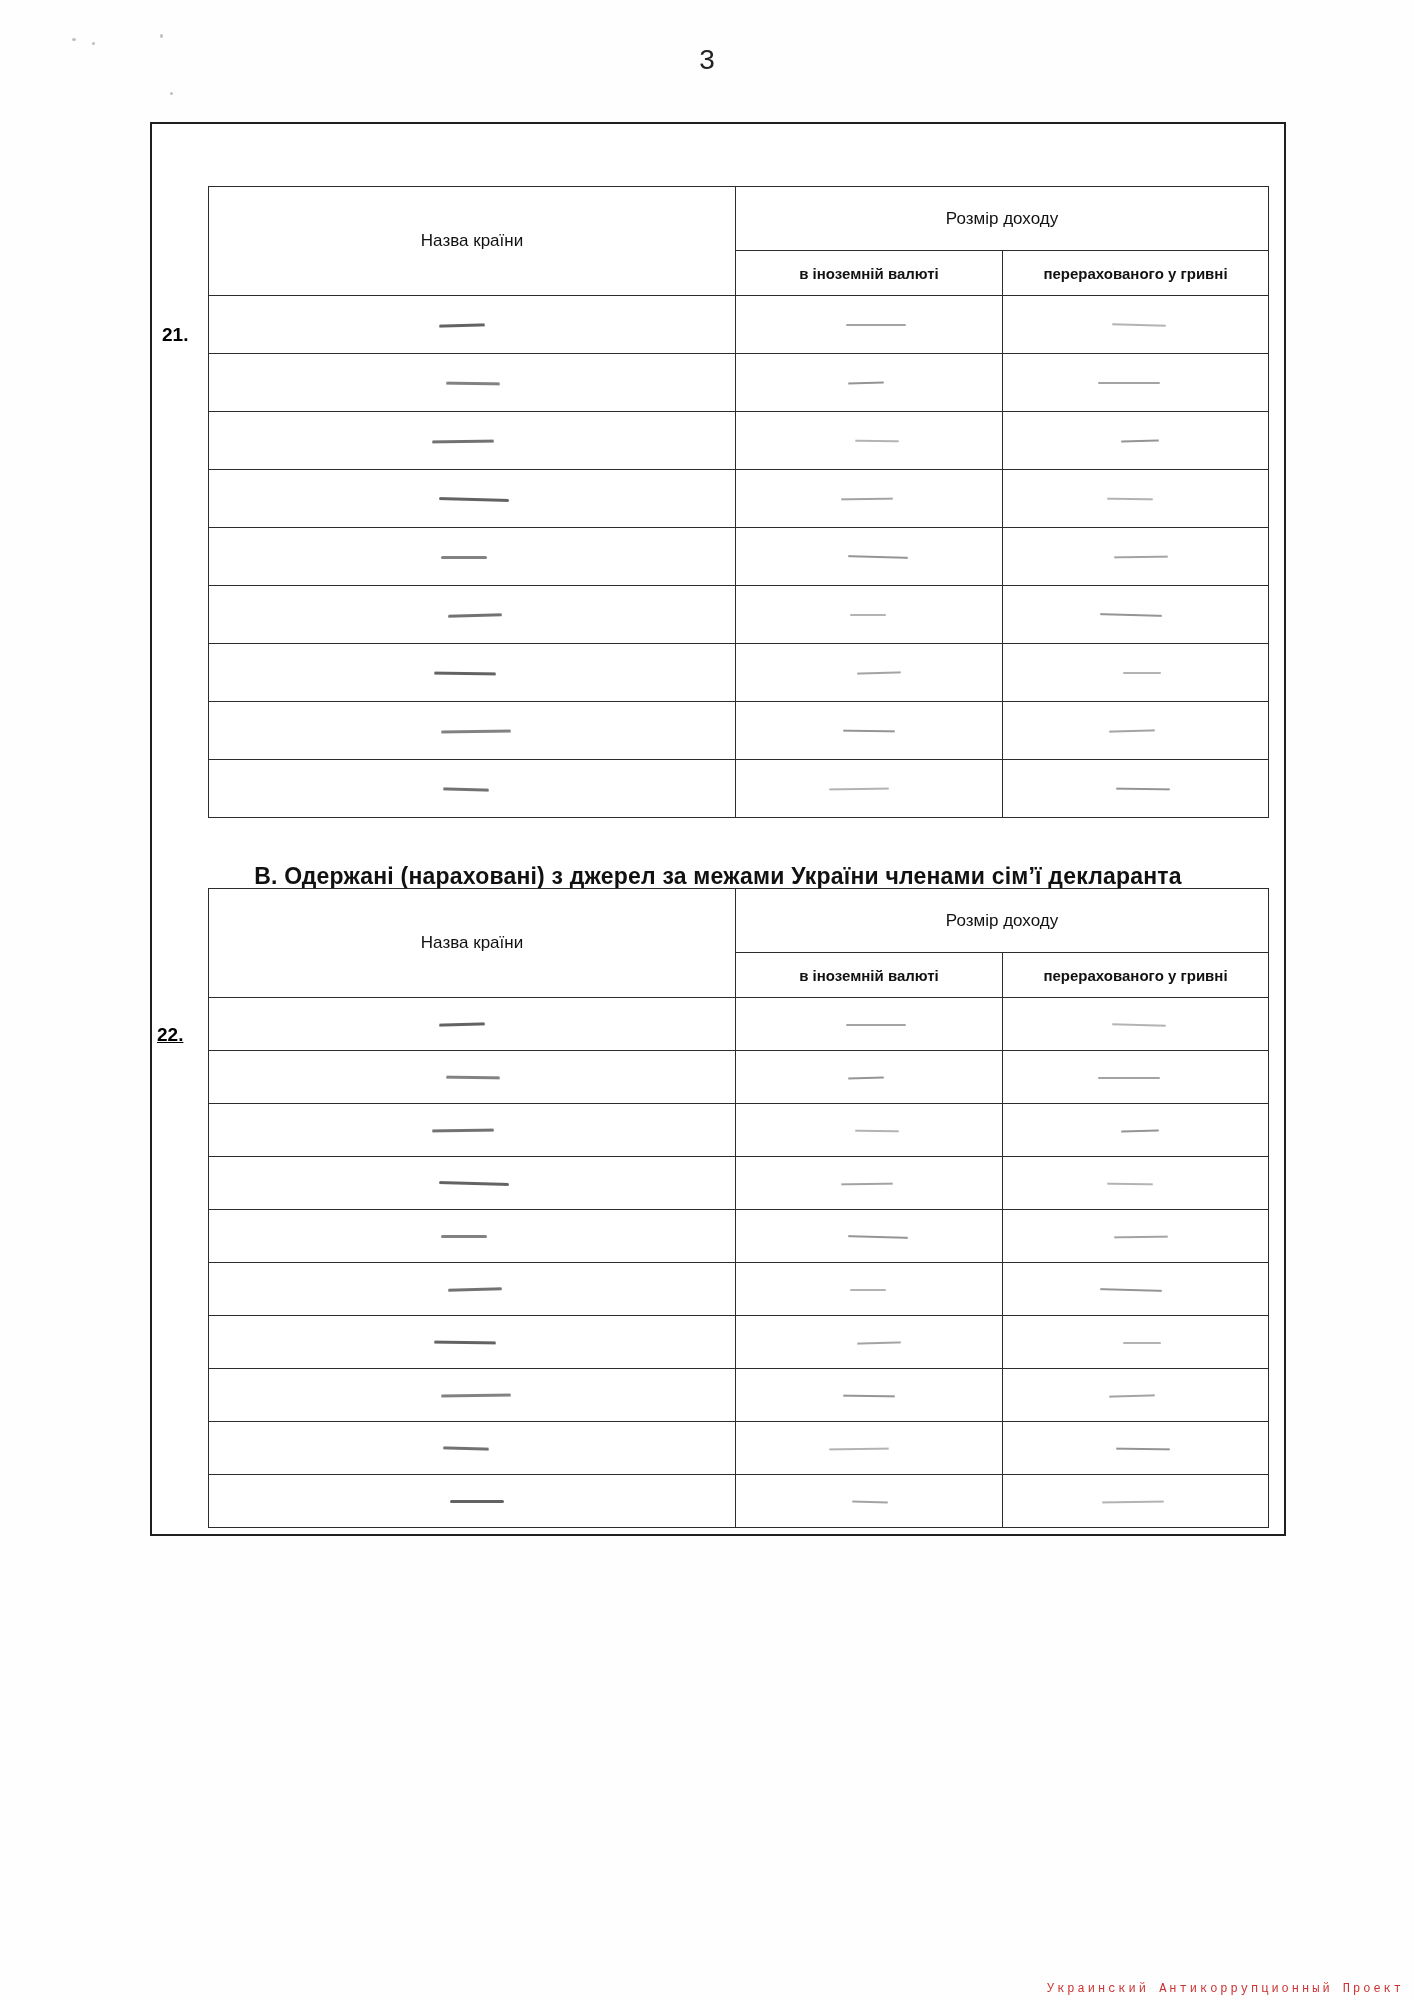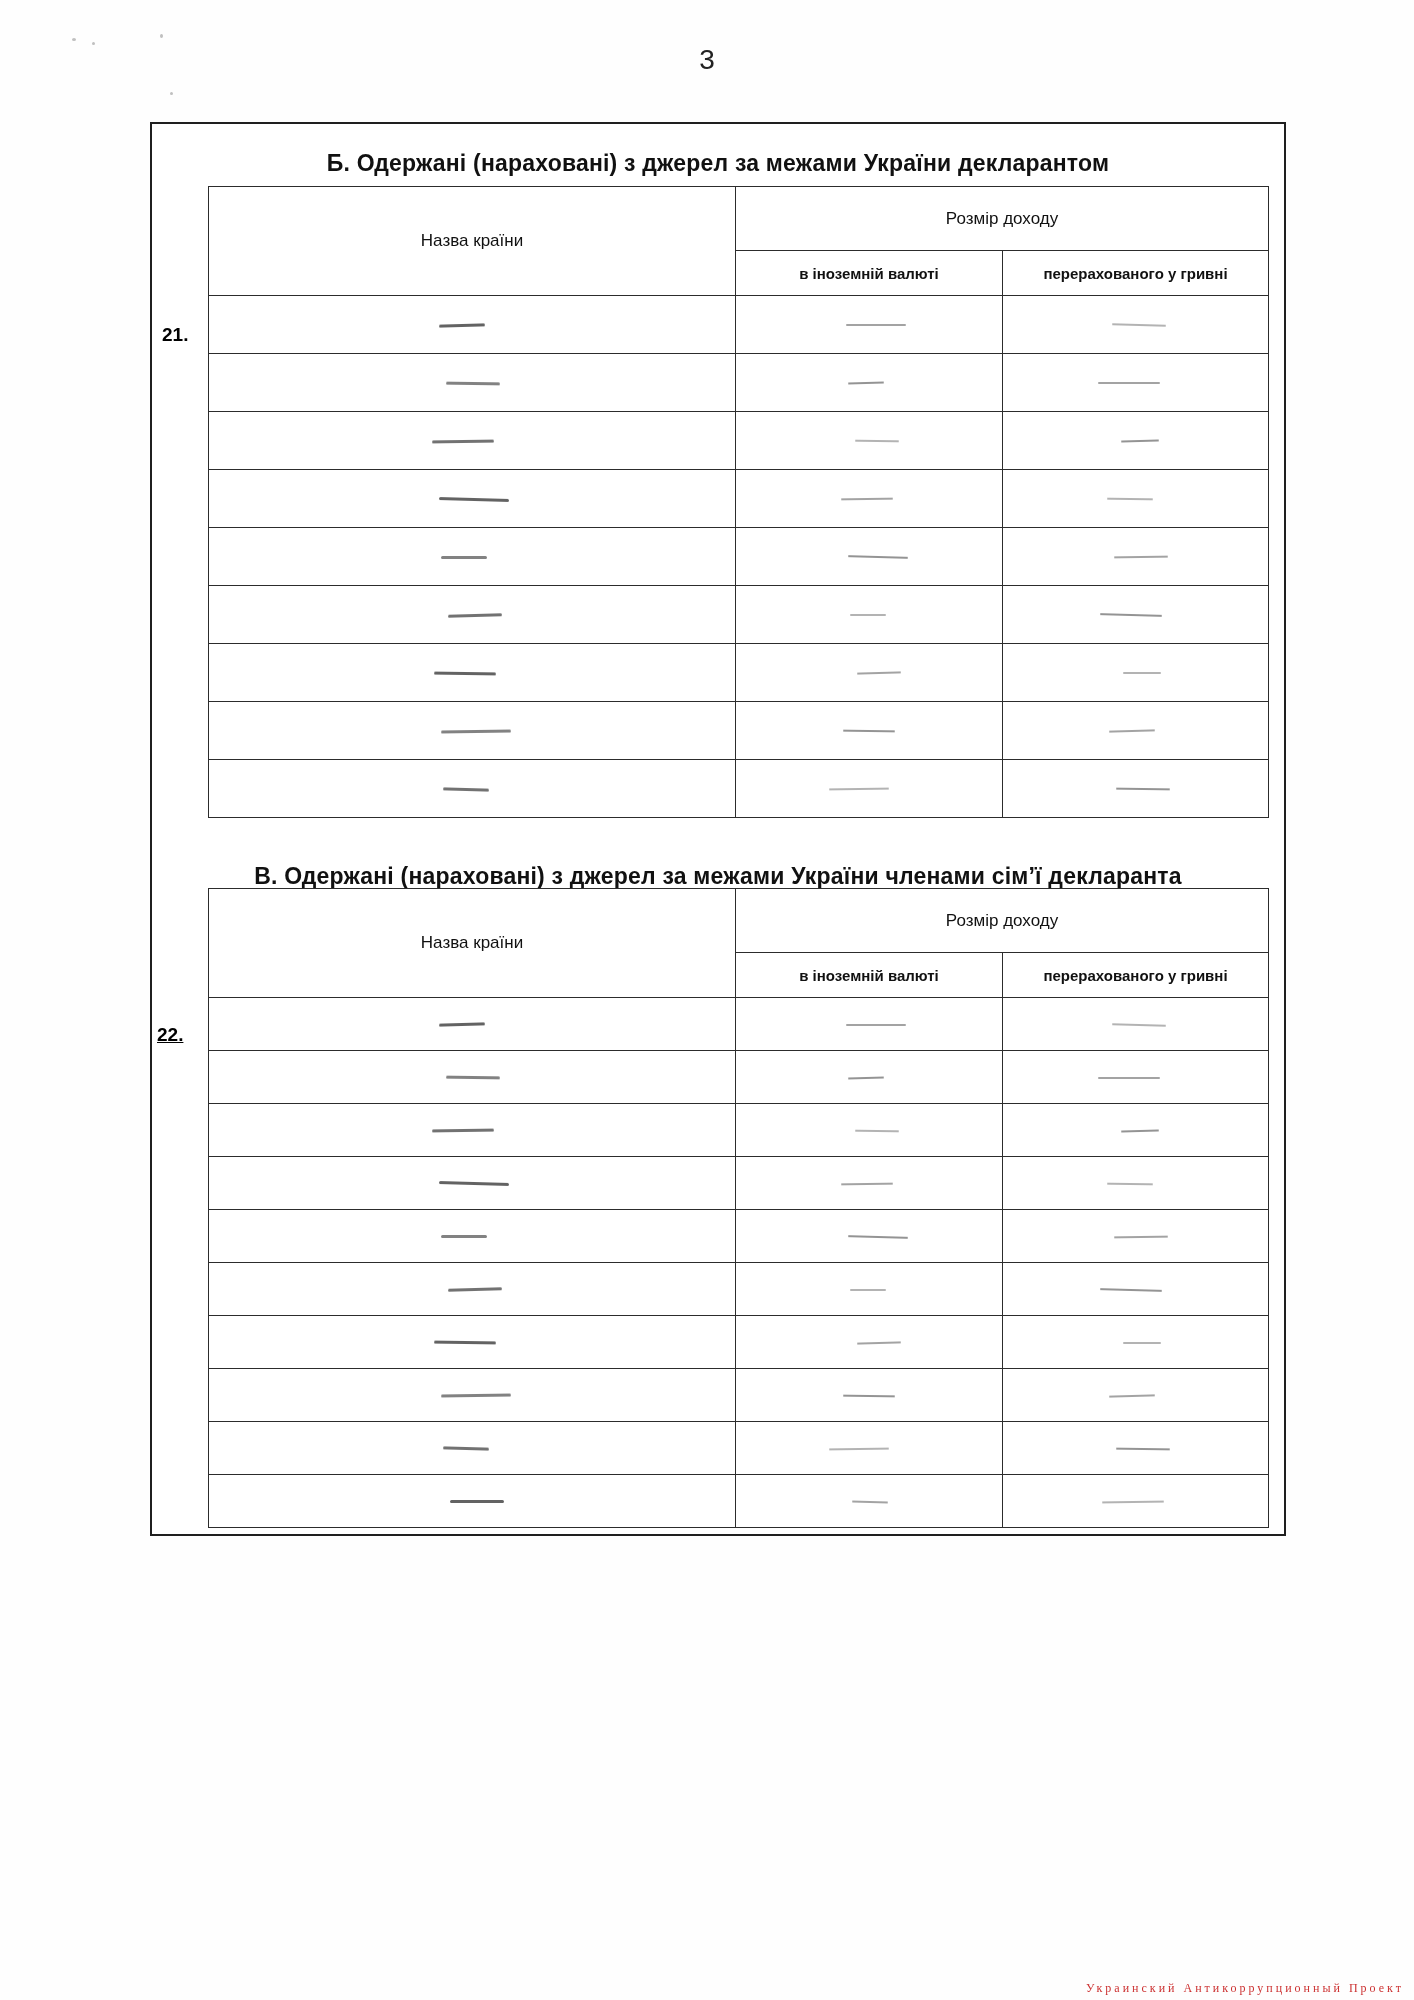--- a/index.html
+++ b/index.html
@@ -66,39 +66,38 @@
   .footer { position:absolute; right:10px; bottom:4px; text-align:right; }
   .logo {
     font-family:"DejaVu Serif", serif; font-weight:bold;
     font-size:58px; line-height:1; letter-spacing:1px;
     text-shadow:1px 1px 0 rgba(50,0,0,.45), -1px 0 0 rgba(40,0,0,.25);
     white-space:nowrap;
   }
   .logo-368   { color:#b01313; }
   .logo-media { color:#5f0d0d; }
   .tagline {
-    margin-top:18px; font-family:Liberation Serif, serif;
+    margin-top:18px; font-family:Liberation Mono, monospace;
     font-size:12px; letter-spacing:3px; color:#cc3131; white-space:nowrap;
   }
 </style>
 </head>
 <body>
 
 <div class="page">
 
   <div class="page-number">3</div>
 
   <span class="scan-speck speck-1"></span>
   <span class="scan-speck speck-2"></span>
   <span class="scan-speck speck-3"></span>
   <span class="scan-speck speck-4"></span>
 
   <div class="outer-box">
 
-    <div class="section-title title-b">Б. Одержані (нараховані) з джерел за межами України декларантом</div>
 
     <div class="item-number item-21">21.</div>
 
     <table class="table-b">
       <colgroup>
         <col class="col-country">
           <col class="col-foreign">
           <col class="col-hryvnia">
       </colgroup>
       <thead>

